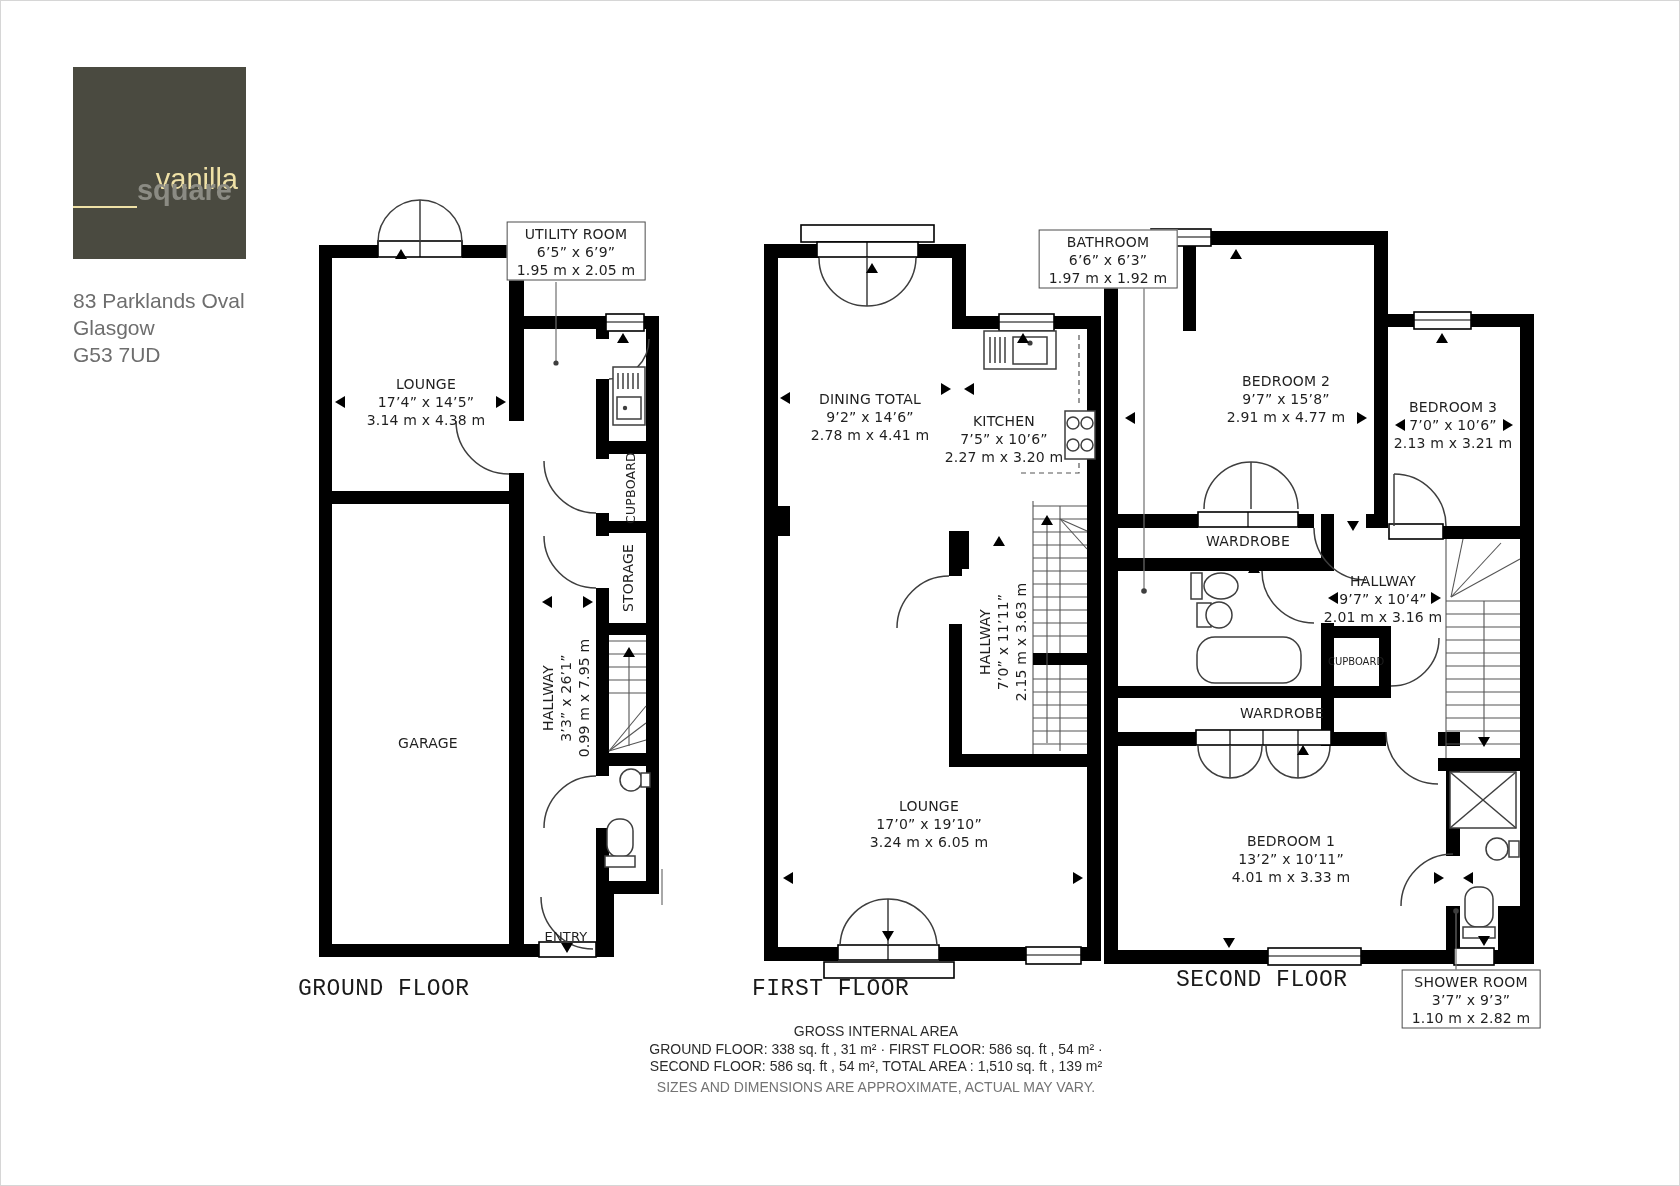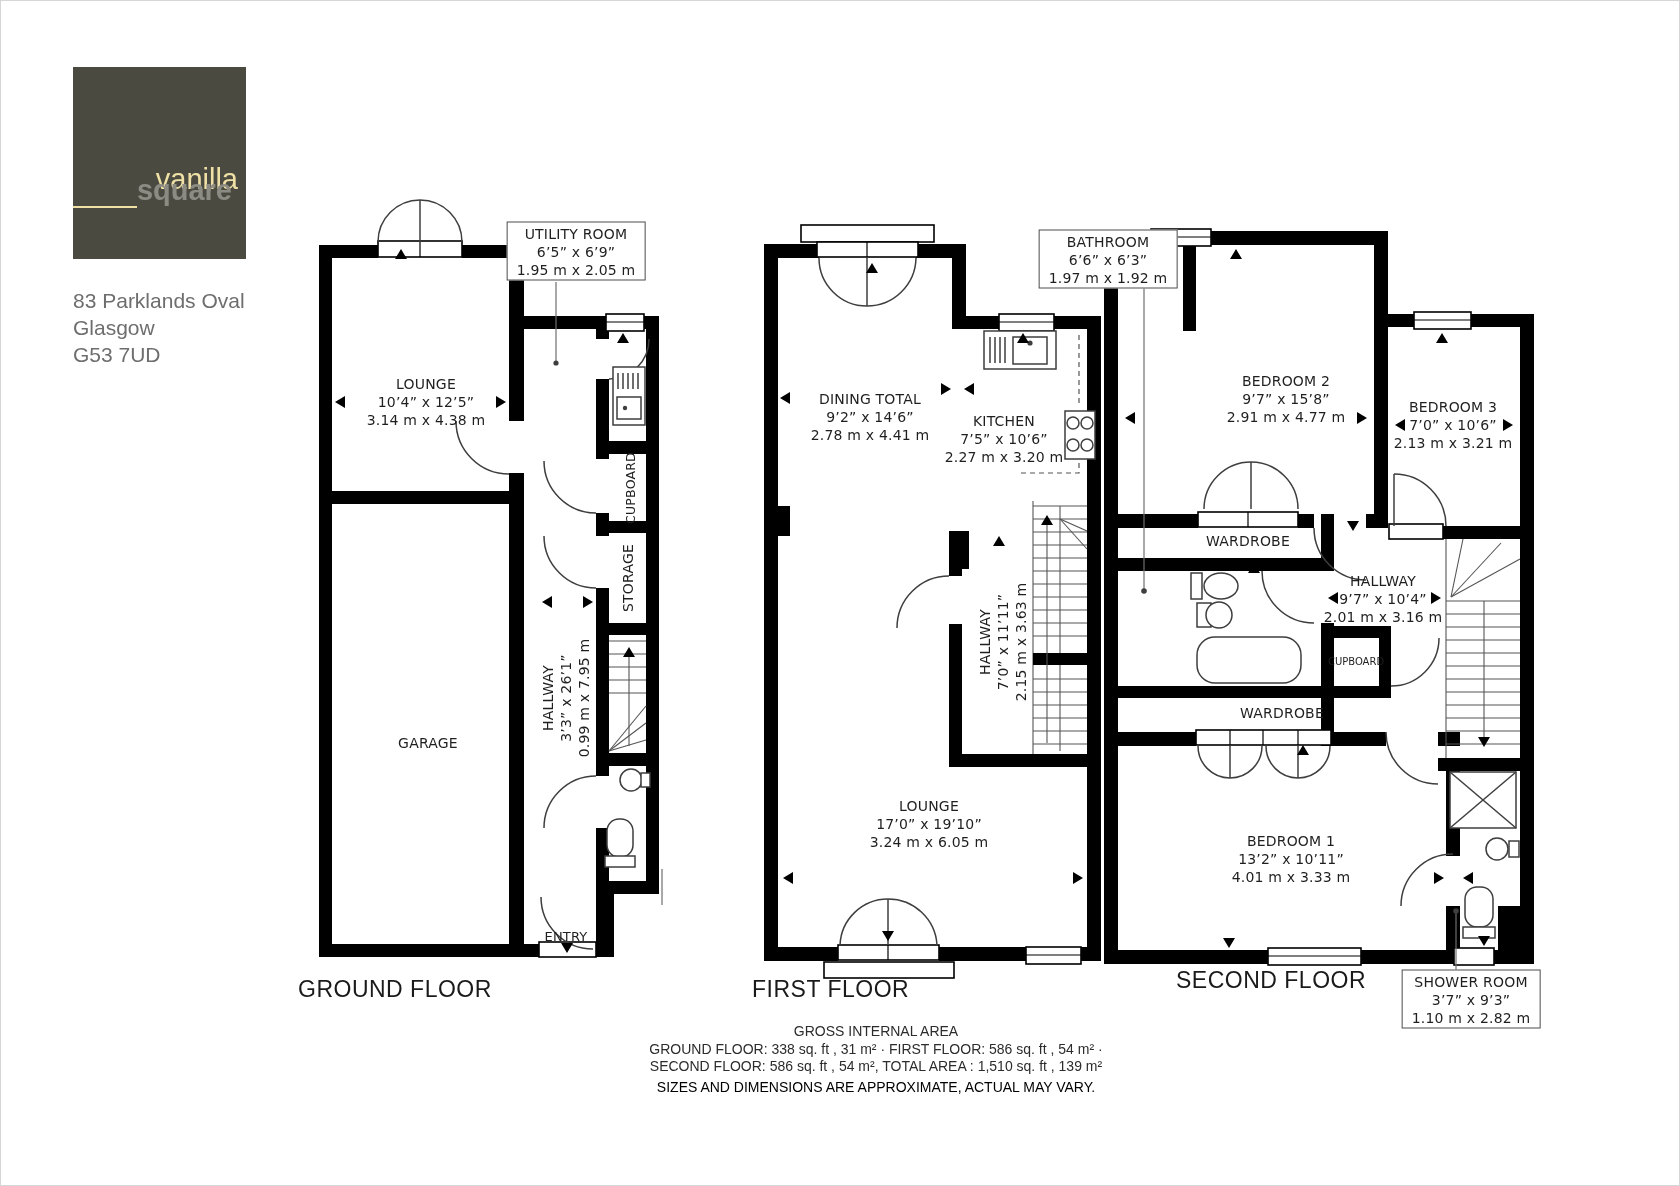--- a/index.html
+++ b/index.html
@@ -20,34 +20,34 @@
   .ldot{fill:#3e3e3e;}
   
   .lbl{position:absolute;transform:translate(-50%,-50%);text-align:center;
        font-family:"DejaVu Sans",sans-serif;font-size:14px;line-height:18px;
        color:#1f1f1f;white-space:nowrap;letter-spacing:.2px;}
   .lbl span{display:block;}
   .rot{transform:translate(-50%,-50%) rotate(-90deg);}
   .boxed{background:#fff;border:1.5px solid #4c4c4c;padding:2px 9px 1px 9px;}
   .tiny{font-size:10px;letter-spacing:0;}
   .entry{font-size:13px;}
-  .floor-title{position:absolute;font-family:Liberation Sans, sans-serif;
+  .floor-title{position:absolute;font-family:Liberation Mono, monospace;
        font-size:23px;color:#1a1a1a;letter-spacing:.5px;white-space:nowrap;}
   
   .logo{position:absolute;left:72px;top:66px;width:173px;height:192px;}
   .logo-name1{position:absolute;right:8px;top:98px;font-size:29px;line-height:29px;}
   .logo-name2{position:absolute;right:14px;top:109px;font-size:29px;line-height:29px;font-weight:bold;}
   .logo-line{position:absolute;left:0;top:139px;height:2px;width:64px;}
   .address{position:absolute;left:72px;top:286px;font-size:21px;line-height:27px;color:#6e6e6e;}
   .address span{display:block;}
   
   .footer{position:absolute;left:875px;top:1022px;transform:translateX(-50%);
           text-align:center;font-family:"Liberation Sans",sans-serif;
           font-size:14px;line-height:17.5px;color:#2c2c2c;white-space:nowrap;}
-  .footer .note{color:#000000;margin-top:3px;}
+  .footer .note{color:#737373;margin-top:3px;}
 </style>
 </head>
 <body>
 
 <div class="page">
 
 <svg width="1680" height="1186" viewBox="0 0 1680 1186">
 
   <g>
 
@@ -355,21 +355,21 @@
   <div class="logo-line" style="background:#efe1a6"></div>
 </div>
 <div class="address">
   <span>83 Parklands Oval</span>
   <span>Glasgow</span>
   <span>G53 7UD</span>
 </div>
 
 <div class="lbl" style="left:425px;top:401px">
   <span>LOUNGE</span>
-  <span>10’4” x 12’5”</span>
+  <span>17’4” x 14’5”</span>
   <span>3.14 m x 4.38 m</span>
 </div>
 <div class="lbl boxed" style="left:575px;top:250px">
   <span>UTILITY ROOM</span>
   <span>6’5” x 6’9”</span>
   <span>1.95 m x 2.05 m</span>
 </div>
 <div class="lbl rot" style="left:630px;top:487px;font-size:12.5px">
   <span>CUPBOARD</span>
 </div>

